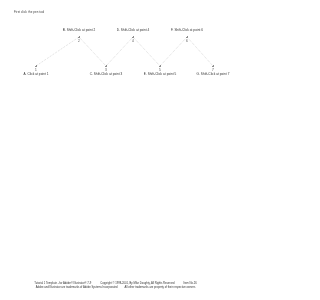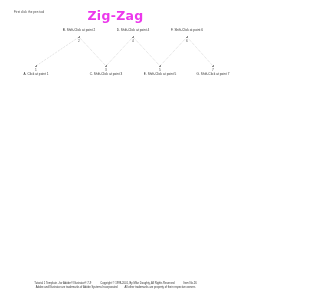--- a/index.html
+++ b/index.html
@@ -118,21 +118,20 @@
     gap: 7px;
   }
 </style>
 </head>
 <body>
 
 <div class="page">
 
   <div class="instruction">First click the pen tool</div>
 
-  <div class="title">Zig-Zag</div>
 
   <div class="diagram">
     <svg width="231" height="300" viewBox="0 0 231 300">
       <path id="zigzag-path" fill="none" stroke="#9a9a9a" stroke-width="0.45" d="M36,66 L79,37 L106,66 L133,37 L160,66 L187,37 L213,66" stroke-dasharray="0.7 1.2"></path>
     </svg>
   </div>
 
   <div id="nodes-layer">
       <div class="node-mark" style="left: 36px; top: 66px;"></div>
       <div class="node-num" style="left: 36px; top: 67.6px;">1</div>

